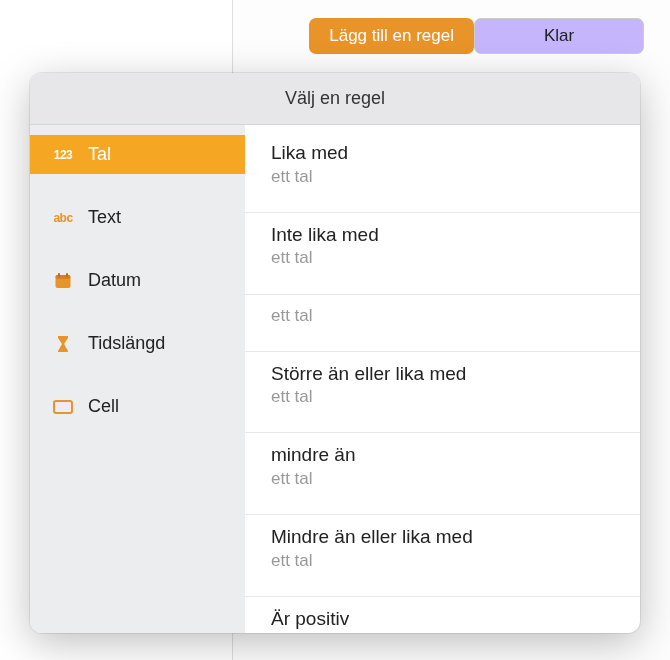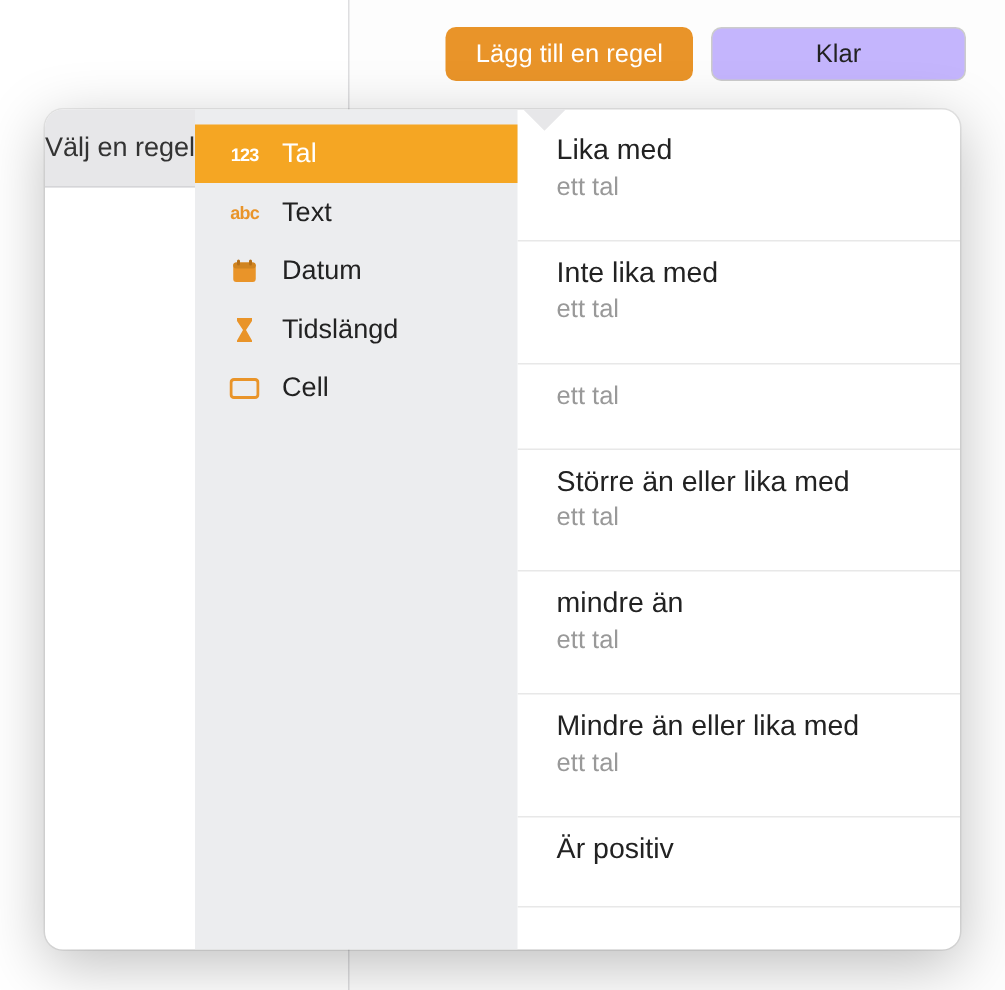--- a/index.html
+++ b/index.html
@@ -9,21 +9,21 @@
       font-family: -apple-system, BlinkMacSystemFont, "Helvetica Neue", sans-serif;
       background: #fff;
       position: relative;
       overflow: hidden;
     }
     .top-bar {
       position: absolute;
       top: 18px;
       right: 26px;
       display: flex;
-      gap: 12px;
+      gap: 0;
     }
     .btn {
       height: 36px;
       padding: 0 20px;
       border-radius: 7px;
       font-size: 17px;
       font-weight: 500;
       display: flex;
       align-items: center;
       justify-content: center;
@@ -45,21 +45,21 @@
       position: absolute;
       top: 73px;
       left: 30px;
       width: 610px;
       height: 560px;
       background: #fff;
       border-radius: 12px;
       box-shadow: 0 10px 40px rgba(0,0,0,0.25), 0 0 0 1px rgba(0,0,0,0.08);
       overflow: hidden;
       display: flex;
-      flex-direction: row;
+      flex-direction: column;
     }
     .popover::before {
       content: "";
       position: absolute;
       top: -10px;
       left: 323px;
       width: 20px;
       height: 20px;
       background: #e7e7e9;
       transform: rotate(45deg);
@@ -82,20 +82,21 @@
       display: flex;
       flex: 1;
       min-height: 0;
     }
     .sidebar {
       width: 215px;
       background: #ecedef;
       padding-top: 10px;
       display: flex;
       flex-direction: column;
+      gap: 24px;
     }
     .sidebar-item {
       display: flex;
       align-items: center;
       gap: 12px;
       padding: 9px 16px 9px 20px;
       font-size: 18px;
       color: #222;
       cursor: pointer;
     }

